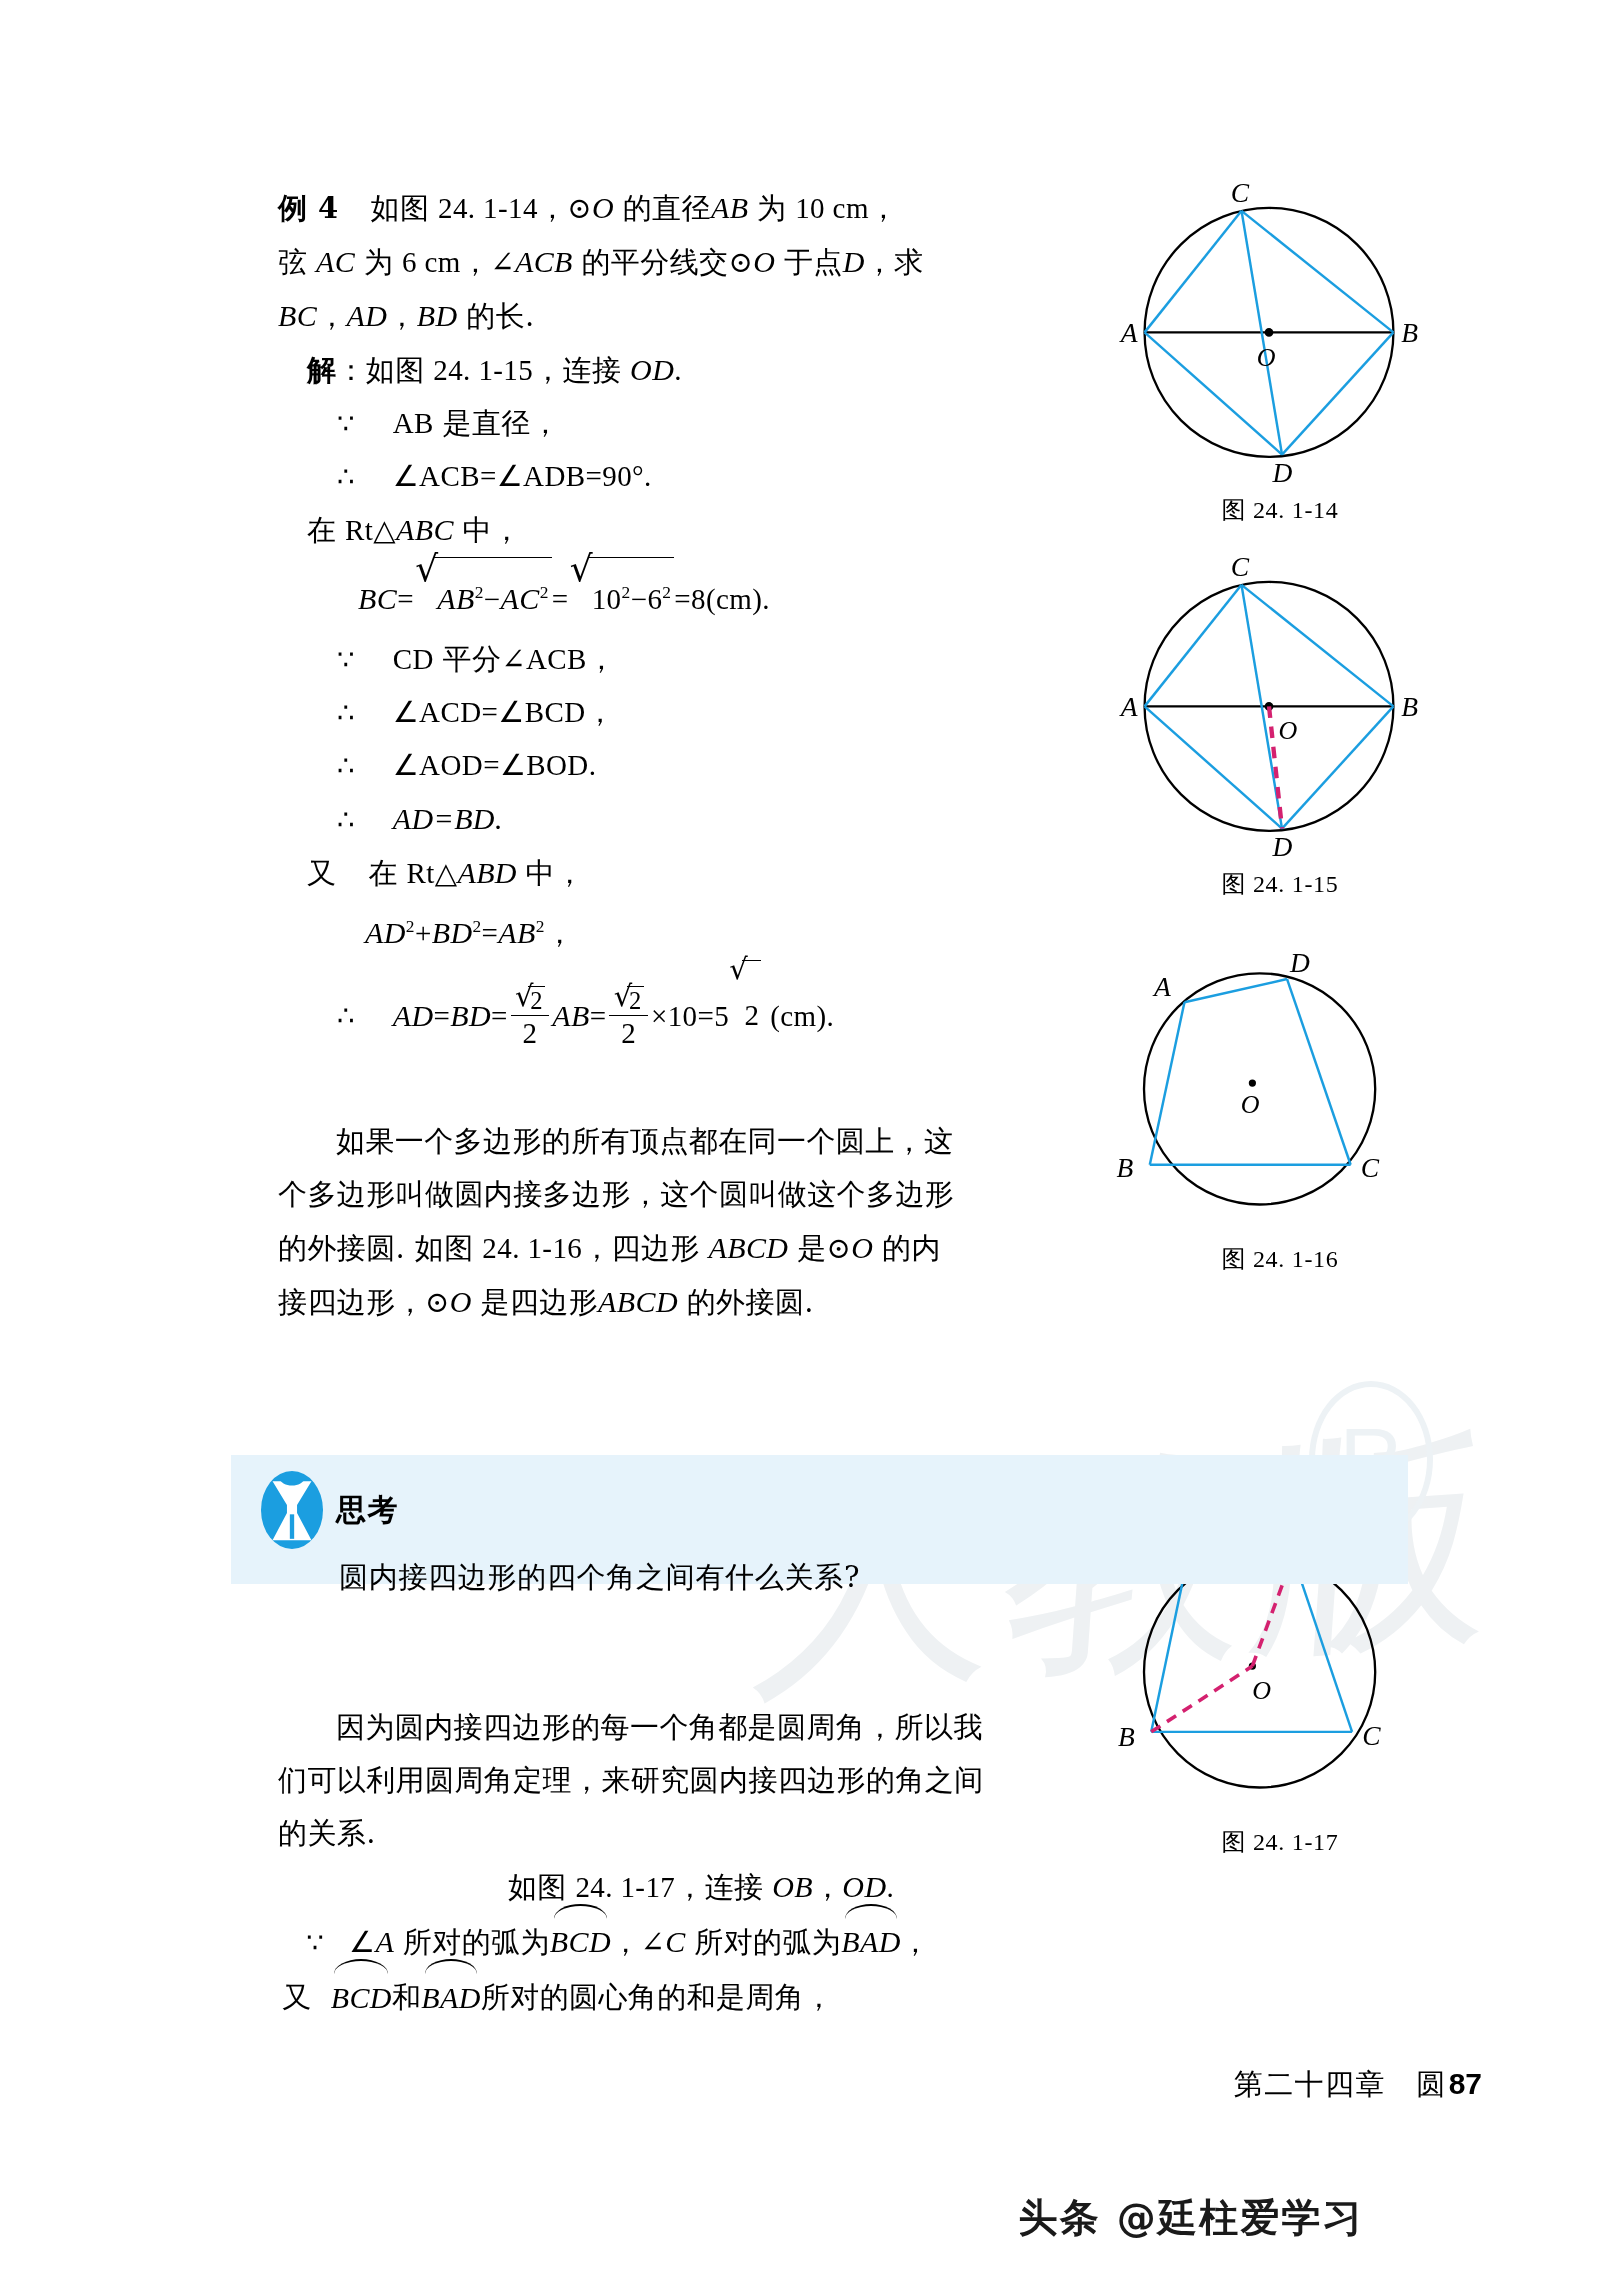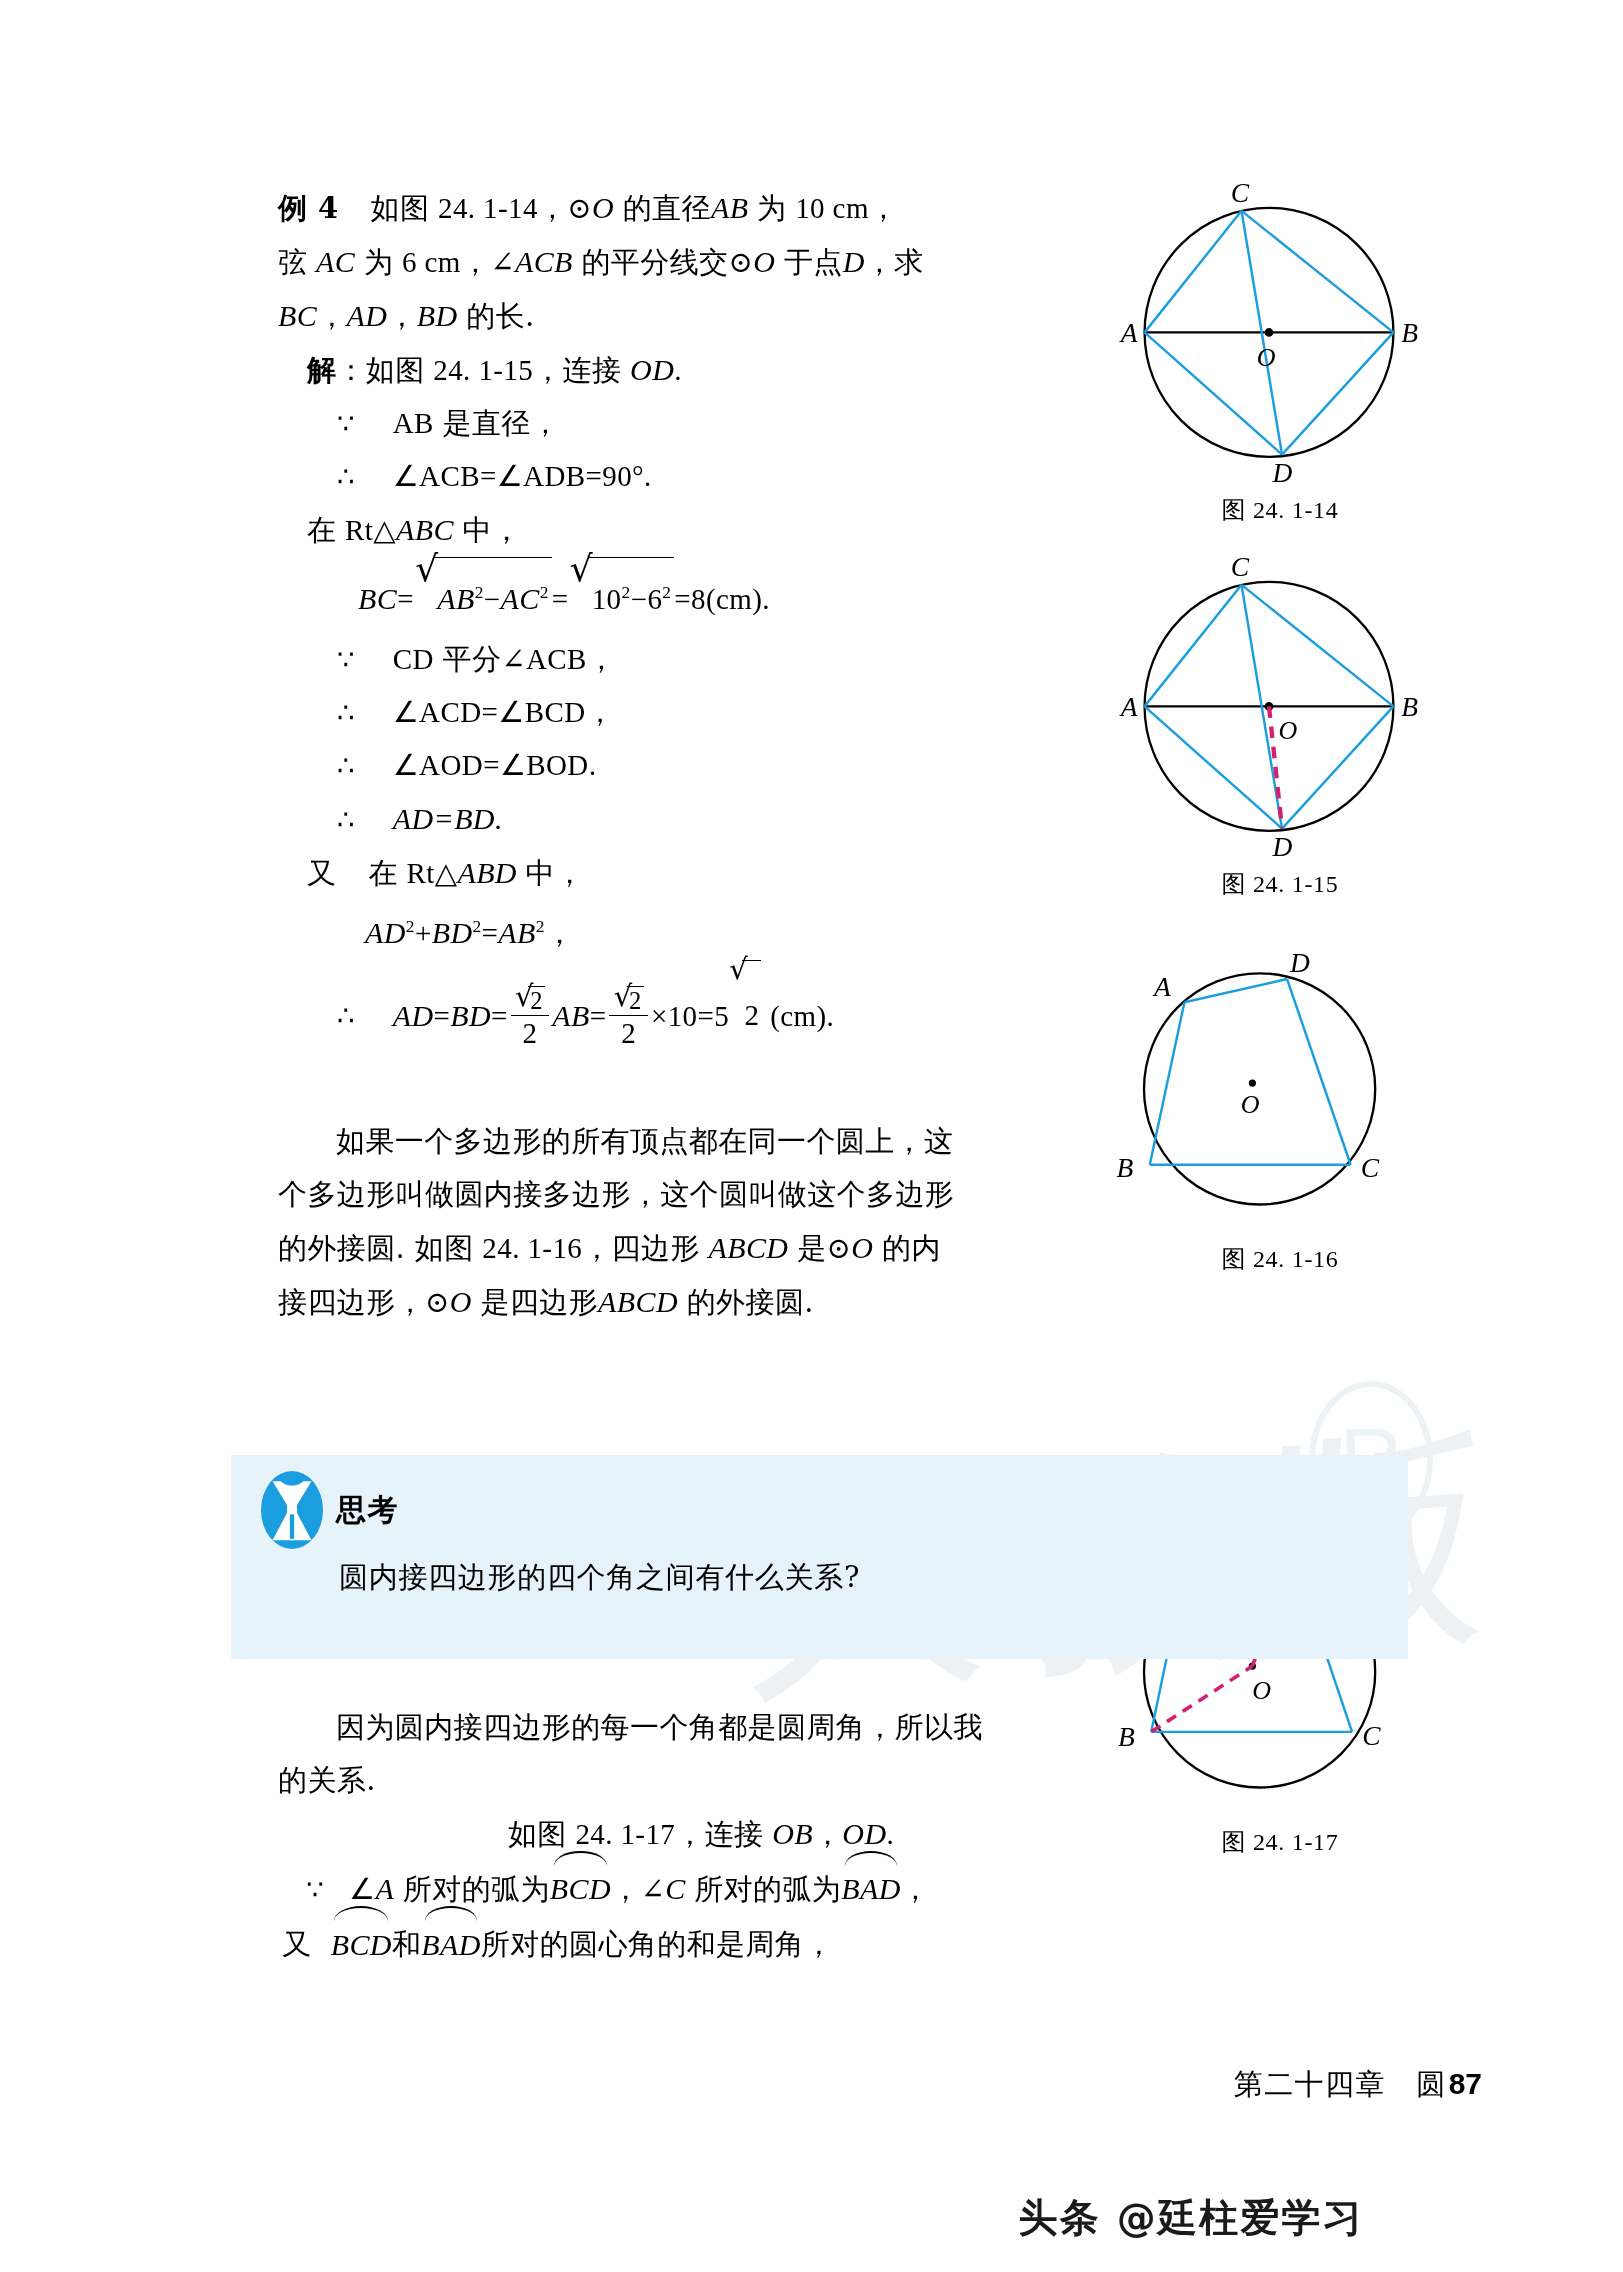--- a/index.html
+++ b/index.html
@@ -183,21 +183,21 @@
     letter-spacing: 0.7px;
   }
   .figure-caption .han { font-size: 24px; }
 
   
   #think-box {
     position: absolute;
     left: 231px;
     top: 1455px;
     width: 1177px;
-    height: 204px;
+    height: 129px;
     background: #e6f3fb;
     z-index: 1;
   }
   #think-header {
     position: absolute;
     left: 30px;
     top: 16px;
     display: flex;
     align-items: center;
   }
@@ -350,20 +350,23 @@
       <path d="M43 60 L26 94 L60 94 Z" fill="#1b9ee0" opacity="0"></path>
     </svg>
     <span id="think-title">思考</span>
   </div>
   <div id="think-question">圆内接四边形的四个角之间有什么关系?</div>
 </div>
 
 <div style="position:absolute;left:278px;top:1701px;width:817px;">
   <div class="line" style="padding-left:58px;">
     <span class="han">因为圆内接四边形的每一个角都是圆周角，所以我</span>
+  </div>
+  <div class="line">
+    <span class="han">们可以利用圆周角定理，来研究圆内接四边形的角之间</span>
   </div>
   <div class="line">
     <span class="han">的关系.</span>
   </div>
   <div class="line" style="padding-left:29px;text-align:center;">
     <span class="han">如图</span><span class="gapsm"></span><span class="mathup">24. 1-17</span><span class="han">，连接</span><span class="gapsm"></span><span class="mathit">OB</span><span class="han">，</span><span class="mathit">OD</span><span class="mathup">.</span>
   </div>
   <div class="line" style="padding-left:4.3px;margin-left:24px;">
     <span class="sym mathup">∵</span><span class="gapmd"></span><span class="mathup">∠</span><span class="mathit">A</span><span class="gapsm"></span><span class="han">所对的弧为</span><span class="arc mathit"><span class="arcbar"></span><span>BCD</span></span><span class="han">，∠</span><span class="mathit">C</span><span class="gapsm"></span><span class="han">所对的弧为</span><span class="arc mathit"><span class="arcbar"></span><span>BAD</span></span><span class="han">，</span>
   </div>

